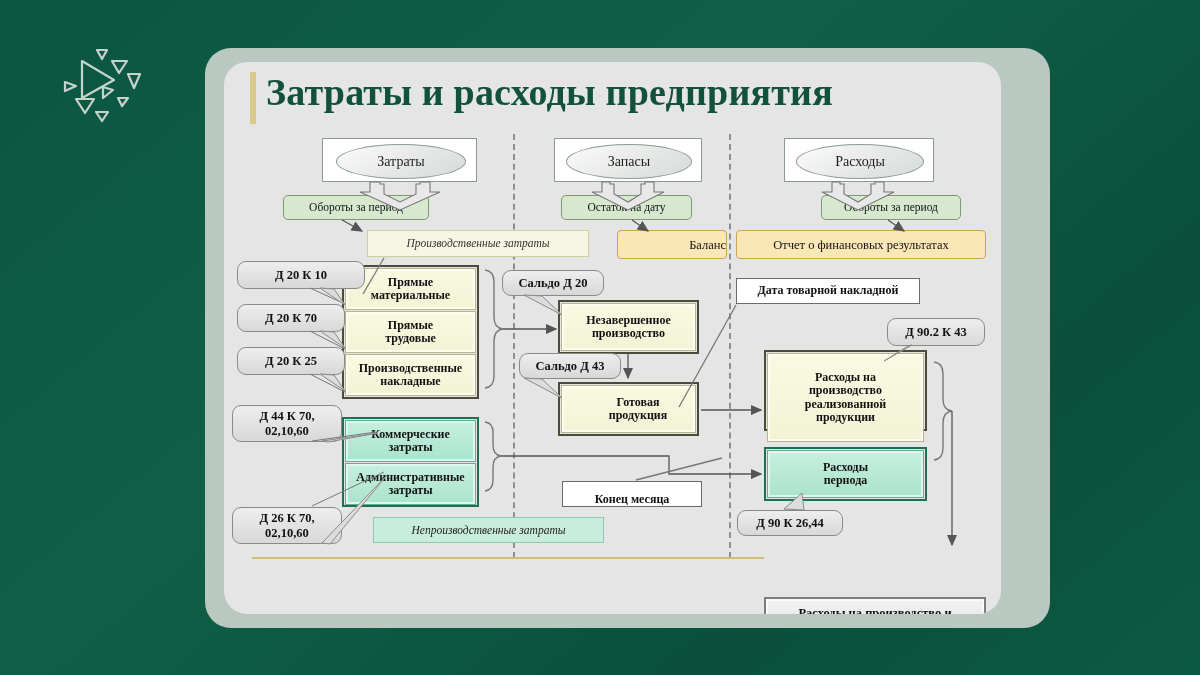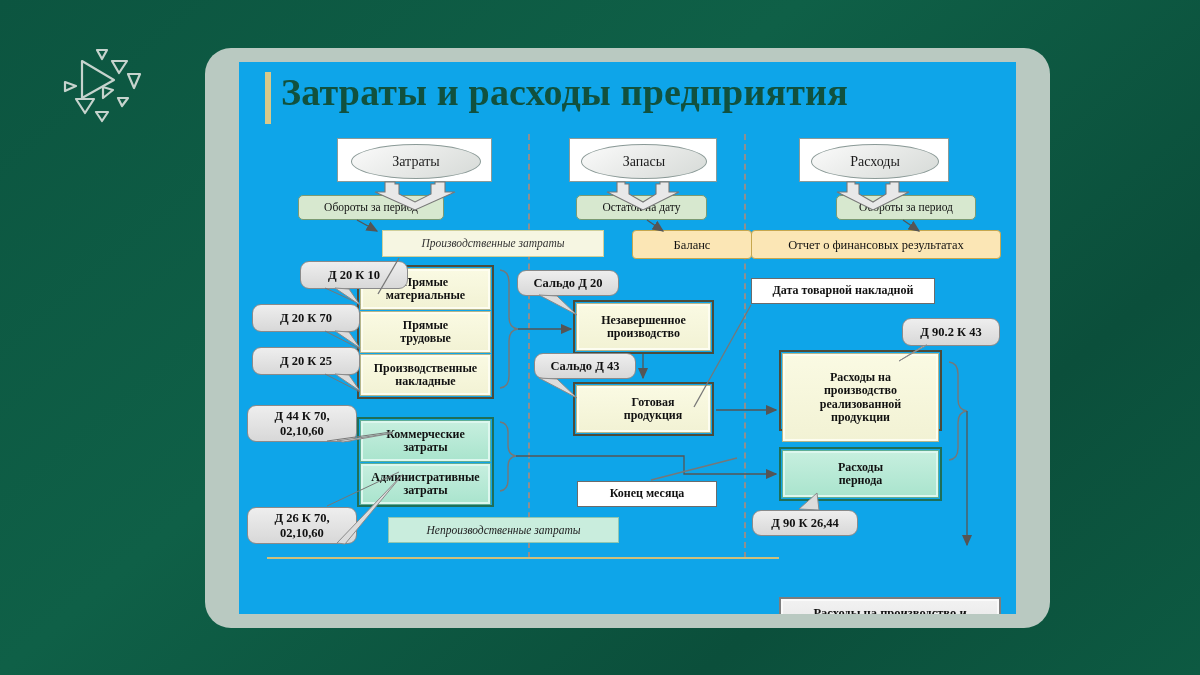--- a/index.html
+++ b/index.html
@@ -19,23 +19,24 @@
     opacity:1;
   }
   .deco{position:absolute;left:48px;top:28px;width:150px;height:125px;}
   .card{
     position:absolute;left:205px;top:48px;width:845px;height:580px;
     background:#b9c9c1;
     border-radius:26px;
     box-sizing:border-box;
   }
   .sheet{
-    position:absolute;left:239px;top:62px;width:777px;height:552px;
-    background:#0ea5e9;
+    position:absolute;left:224px;top:62px;width:777px;height:552px;
+    background:#e5e5e5;
     overflow:hidden;
+    border-radius:23px;
   }
   
   .title-bar{position:absolute;left:26px;top:10px;width:6px;height:52px;background:#d9c98a;}
   .title{
     position:absolute;left:42px;top:8px;
     font-size:38px;font-weight:bold;color:#11513e;
     letter-spacing:.2px;white-space:nowrap;
     font-family:"Liberation Serif", serif;
   }
   
@@ -145,42 +146,42 @@
   <div class="node greenbox" style="left:337px;top:133px;width:131px;height:25px;">
     <span>Остаток на дату</span>
   </div>
   <div class="node greenbox" style="left:597px;top:133px;width:140px;height:25px;">
     <span>Обороты за период</span>
   </div>
 
   <div class="node paleyellow" style="left:143px;top:168px;width:222px;height:27px;">
     <span>Производственные затраты</span>
   </div>
-  <div class="node yellowbox" style="left:393px;top:168px;width:120px;height:29px;">
+  <div class="node yellowbox" style="left:393px;top:168px;width:110px;height:29px;justify-content:flex-end;">
     <span>Баланс</span>
   </div>
   <div class="node yellowbox" style="left:512px;top:168px;width:250px;height:29px;">
     <span>Отчет о финансовых  результатах</span>
   </div>
 
   <div class="heavy-frame" style="left:118px;top:203px;width:137px;height:134px;"></div>
   <div class="node costbox" style="left:121px;top:206px;width:131px;height:42px;">
     <span class="txt2">Прямые
 материальные</span>
   </div>
   <div class="node costbox" style="left:121px;top:249px;width:131px;height:42px;">
     <span class="txt2">Прямые
 трудовые</span>
   </div>
   <div class="node costbox" style="left:121px;top:292px;width:131px;height:42px;">
     <span class="txt2">Производственные
 накладные</span>
   </div>
 
-  <div class="callout" style="left:13px;top:199px;width:108px;height:28px;margin-left:48px;">
+  <div class="callout" style="left:13px;top:199px;width:128px;height:28px;">
     <span class="txt2">Д 20 К 10</span>
   </div>
   <div class="callout" style="left:13px;top:242px;width:108px;height:28px;">
     <span class="txt2">Д 20 К 70</span>
   </div>
   <div class="callout" style="left:13px;top:285px;width:108px;height:28px;">
     <span class="txt2">Д 20 К 25</span>
   </div>
 
   <div class="heavy-frame green" style="left:118px;top:355px;width:137px;height:90px;"></div>
@@ -217,21 +218,21 @@
 
   <div class="heavy-frame" style="left:334px;top:320px;width:141px;height:54px;"></div>
   <div class="node costbox" style="left:337px;top:323px;width:135px;height:48px;padding-left:19px;">
     <span class="txt2">Готовая
 продукция</span>
   </div>
   <div class="callout" style="left:278px;top:291px;width:102px;height:26px;margin-left:17px;">
     <span>Сальдо Д 43</span>
   </div>
 
-  <div class="node whitebox" style="left:338px;top:419px;width:140px;height:26px;">
+  <div class="node whitebox" style="left:338px;top:419px;width:140px;height:26px;align-items:flex-end;">
     <span>Конец месяца</span>
   </div>
 
   <div class="node whitebox" style="left:512px;top:216px;width:184px;height:26px;">
     <span>Дата товарной накладной</span>
   </div>
 
   <div class="heavy-frame" style="left:540px;top:288px;width:163px;height:81px;"></div>
   <div class="node costbox" style="left:543px;top:291px;width:157px;height:89px;">
     <span class="txt2">Расходы на

